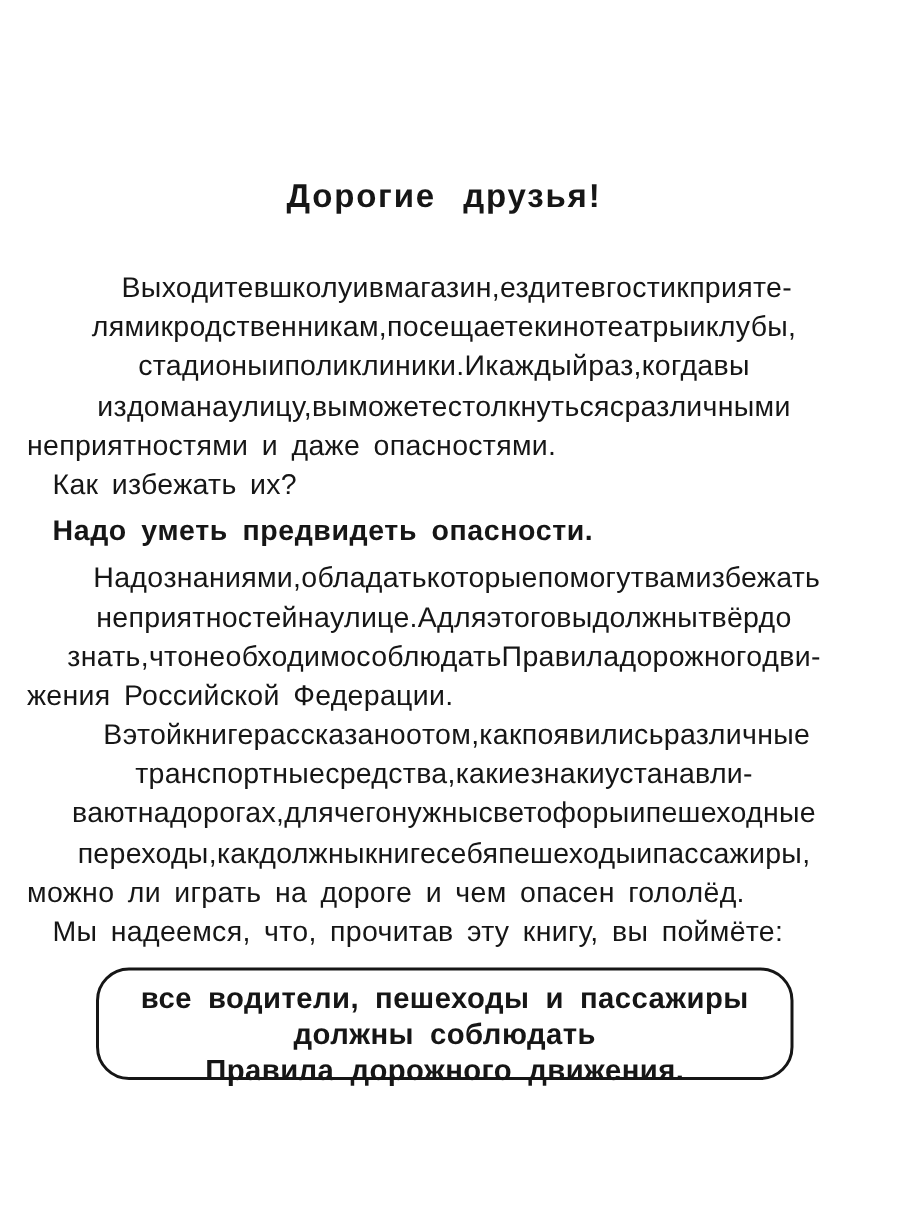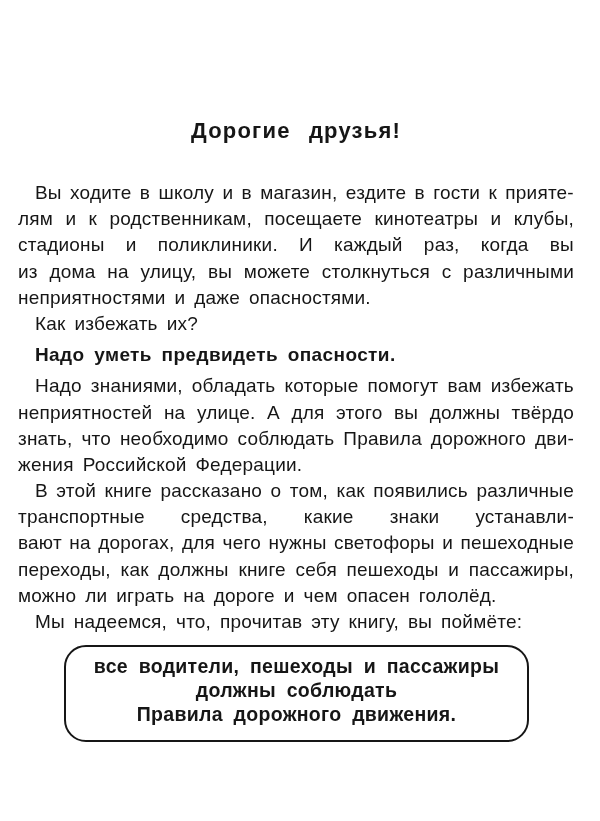--- a/index.html
+++ b/index.html
@@ -13,28 +13,28 @@
     position:absolute;top:117px;left:18px;width:556px;margin:0;
     text-align:center;font-size:22px;font-weight:bold;
     letter-spacing:1.2px;word-spacing:11px;line-height:27px;
   }
   .text{
     position:absolute;left:18px;top:180px;width:556px;
     font-size:19px;line-height:26.2px;letter-spacing:0.2px;
   }
   .line{height:26.2px;white-space:nowrap;word-spacing:3.5px;}
   
-  .j{display:flex;justify-content:space-between;word-spacing:normal;}
+  .j{display:flex;justify-content:center;word-spacing:normal;}
   .ind{padding-left:17px;}
   .heading{
     font-weight:bold;font-size:19px;height:26.2px;margin:5px 0;
     padding-left:17px;letter-spacing:0.4px;word-spacing:4px;white-space:nowrap;
   }
   .box{
-    position:absolute;left:64px;top:645px;width:465px;height:97px;
+    position:absolute;left:64px;top:645px;width:465px;height:75px;
     box-sizing:border-box;border:2.5px solid #161616;border-radius:22px;
     text-align:center;font-weight:bold;font-size:19.5px;line-height:24px;
     padding-top:7px;letter-spacing:0.3px;word-spacing:5px;
   }
 </style>
 </head>
 <body>
 
 <div class="page">
 

